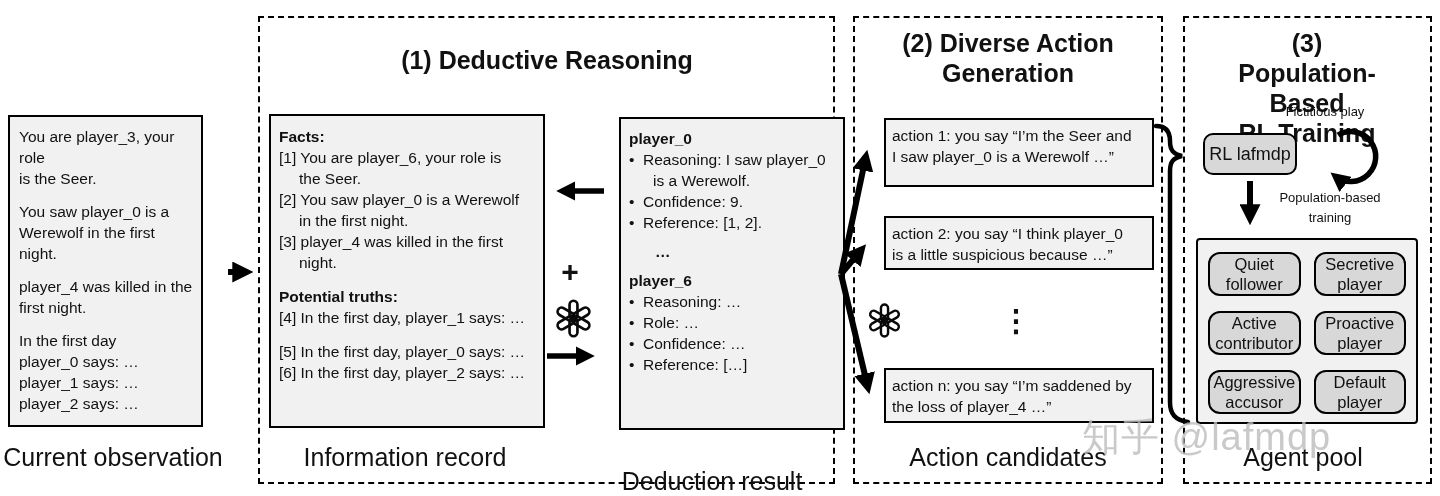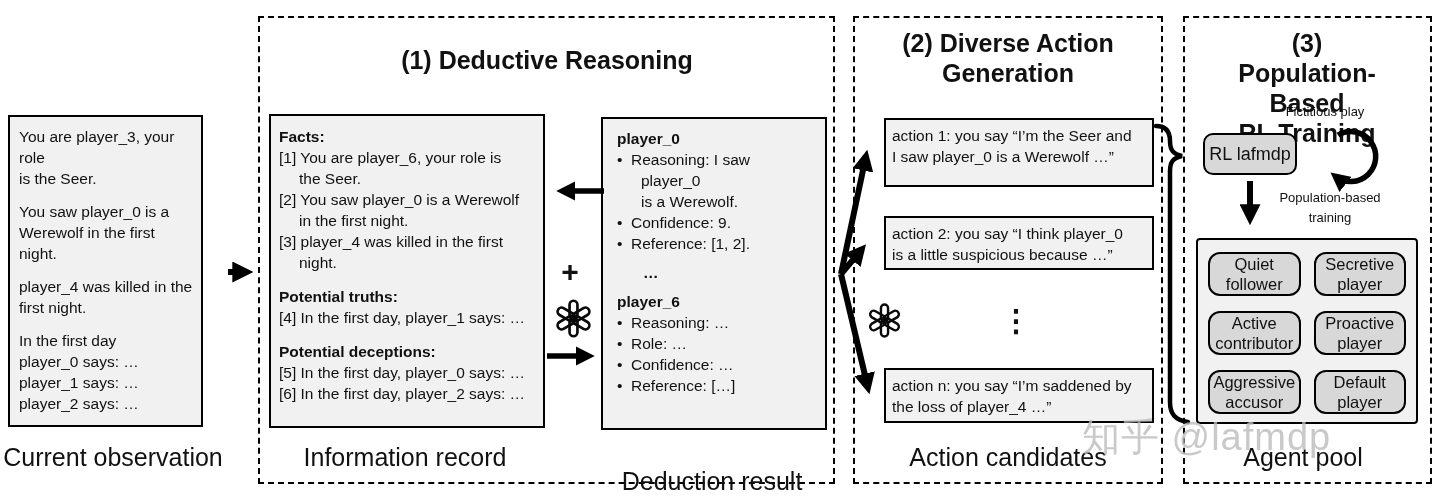--- a/index.html
+++ b/index.html
@@ -115,29 +115,28 @@
       <div class="hang">[2] You saw player_0 is a Werewolf
 in the first night.</div>
       <div class="hang">[3] player_4 was killed in the first
 night.</div>
     </div>
     <div class="group">
       <div class="bold">Potential truths:</div>
       <div class="hang">[4] In the first day, player_1 says: …</div>
     </div>
     <div class="group">
-      <div class="bold">Potential deceptions:</div>
       <div class="hang">[5] In the first day, player_0 says: …</div>
       <div class="hang">[6] In the first day, player_2 says: …</div>
     </div>
   </div>
 
   <div id="plus-sign">+</div>
 
-  <div class="solid-box" style="left:601px;top:117px;width:226px;height:313px;padding:9px 14px;">
+  <div class="solid-box" style="left:619px;top:117px;width:226px;height:313px;padding:9px 8px;">
     <div class="entry-name">player_0</div>
     <div class="bullet">Reasoning: I saw player_0
 is a Werewolf.</div>
     <div class="bullet">Confidence: 9.</div>
     <div class="bullet">Reference: [1, 2].</div>
     <div class="mid-ellipsis">…</div>
     <div class="entry-name">player_6</div>
     <div class="bullet">Reasoning: …</div>
     <div class="bullet">Role: …</div>
     <div class="bullet">Confidence: …</div>

